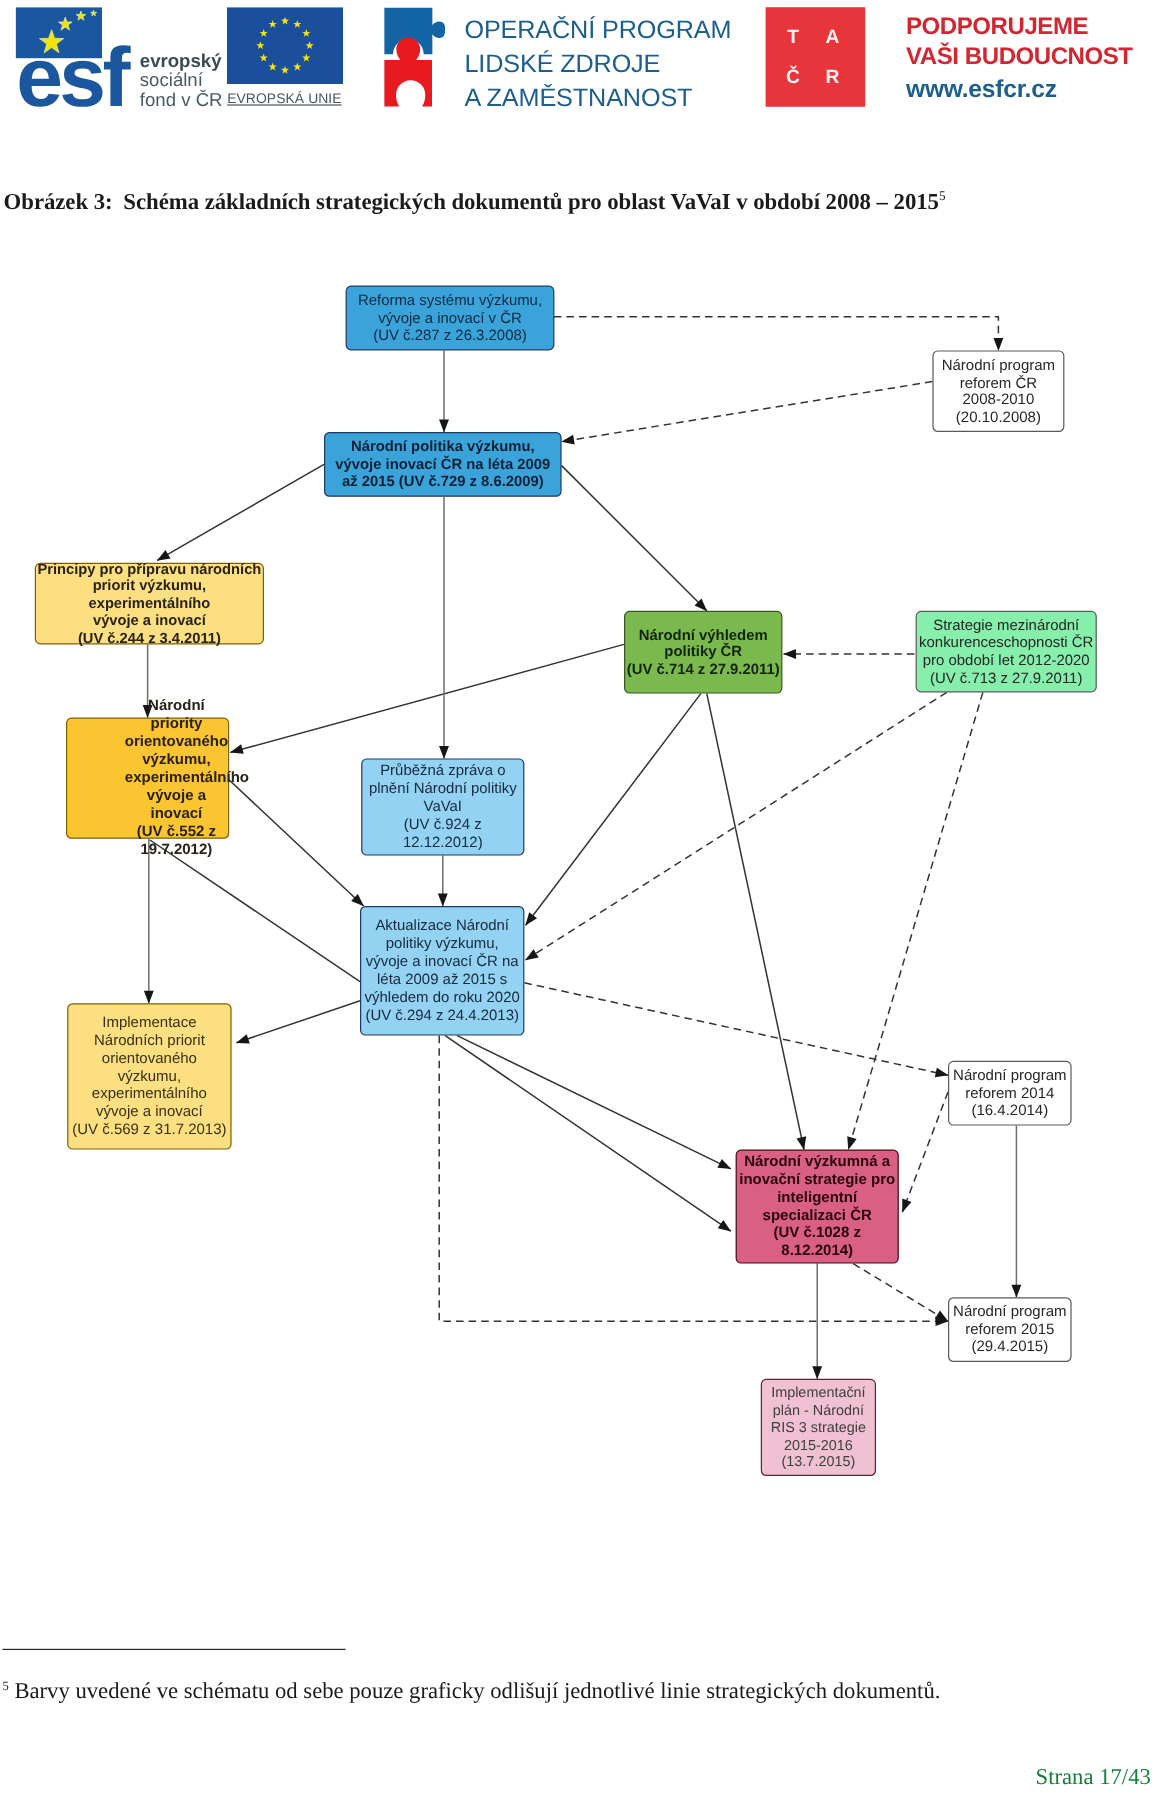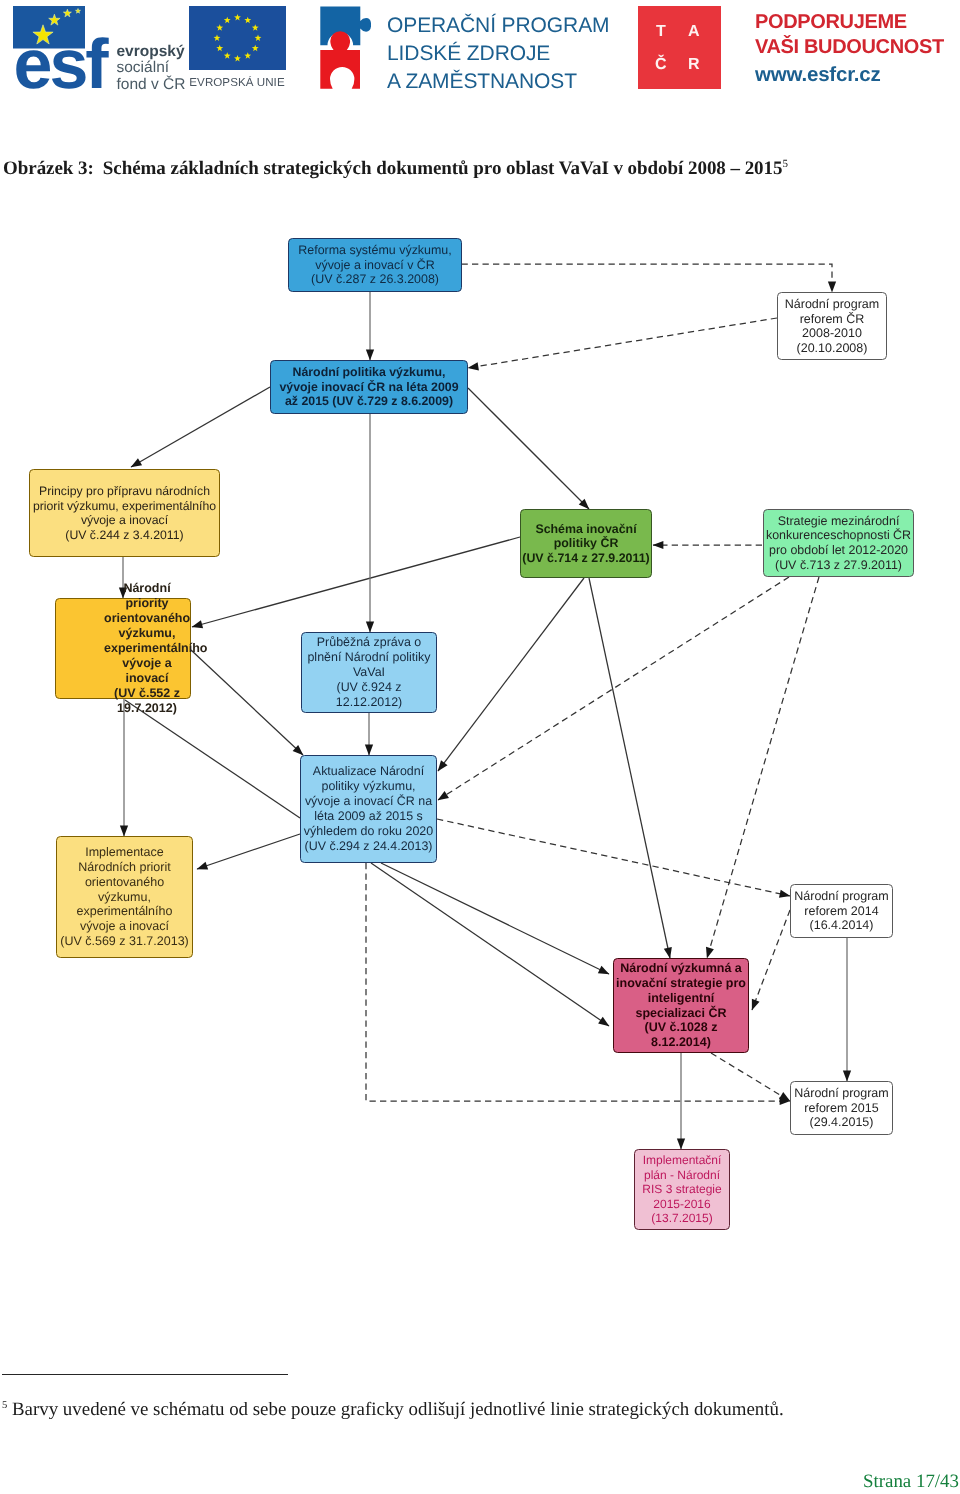--- a/index.html
+++ b/index.html
@@ -5,21 +5,21 @@
   html,body{margin:0;padding:0;}
   body{width:960px;height:1494px;background:#fff;position:relative;overflow:hidden;
        font-family:"Liberation Serif",serif;-webkit-font-smoothing:antialiased;text-rendering:geometricPrecision;}
   .page{position:absolute;left:0;top:0;width:960px;height:1494px;}
 
   
   #header{position:absolute;left:0;top:0;width:960px;height:108px;}
   #esf-logo{position:absolute;left:13px;top:6px;}
   #eu-flag{position:absolute;left:189px;top:6px;}
   #eu-label{position:absolute;left:188px;top:76px;width:98px;text-align:center;
-            font-family:"Liberation Sans",sans-serif;font-size:11.6px;color:#4a5560;letter-spacing:0.05px;}
+            font-family:"Liberation Sans",sans-serif;font-size:11.6px;color:#4a5560;letter-spacing:0.05px;text-decoration:underline;}
   #op-logo{position:absolute;left:319.5px;top:4.5px;}
   #op-text{position:absolute;left:387px;top:12px;font-family:"Liberation Sans",sans-serif;
            font-size:21px;line-height:28px;color:#1c5f8f;letter-spacing:-0.1px;}
   #tacr-box{position:absolute;left:638px;top:6px;width:83px;height:83px;background:#e8353c;}
   #tacr-box span{position:absolute;font-family:"Liberation Sans",sans-serif;font-size:16px;
                  font-weight:bold;color:#fdf2f0;line-height:16px;}
   #pod-text{position:absolute;left:755px;top:10px;font-family:"Liberation Sans",sans-serif;
             font-size:20px;line-height:25.2px;font-weight:bold;color:#d22630;letter-spacing:-0.35px;}
   #pod-url{position:absolute;left:755px;top:64px;font-family:"Liberation Sans",sans-serif;
            font-size:20.5px;line-height:21px;font-weight:bold;color:#1c5f8f;letter-spacing:-0.2px;}
@@ -164,31 +164,31 @@
             <div>(20.10.2008)</div>
           </span>
         </div>
         <div class="node" style="left: 270px; top: 150px; width: 198px; height: 54px; background: rgb(58, 163, 218); border: 1.3px solid rgb(31, 56, 100); border-radius: 4.5px; color: rgb(13, 33, 55); font-size: 12.35px; line-height: 14.4px; font-weight: bold;">
           <span>
             <div>Národní politika výzkumu,</div>
             <div>vývoje inovací ČR na léta 2009</div>
             <div>až 2015 (UV č.729 z 8.6.2009)</div>
           </span>
         </div>
-        <div class="node" style="left: 29px; top: 259px; width: 191px; height: 88px; background: rgb(251, 223, 128); border: 1.3px solid rgb(127, 96, 0); border-radius: 4.5px; color: rgb(41, 34, 24); font-size: 12.25px; line-height: 14.5px;">
+        <div class="node" style="left: 29px; top: 259px; width: 191px; height: 68px; background: rgb(251, 223, 128); border: 1.3px solid rgb(127, 96, 0); border-radius: 4.5px; color: rgb(41, 34, 24); font-size: 12.25px; line-height: 14.5px; font-weight: bold;">
           <span>
             <div>Principy pro přípravu národních</div>
             <div>priorit výzkumu, experimentálního</div>
             <div>vývoje a inovací</div>
             <div>(UV č.244 z 3.4.2011)</div>
           </span>
         </div>
         <div class="node" style="left: 520px; top: 299px; width: 132px; height: 69px; background: rgb(121, 185, 77); border: 1.3px solid rgb(55, 86, 35); border-radius: 4.5px; color: rgb(20, 36, 10); font-size: 12.4px; line-height: 14.6px; font-weight: bold;">
           <span>
-            <div>Schéma inovační</div>
+            <div>Národní výhledem</div>
             <div>politiky ČR</div>
             <div>(UV č.714 z 27.9.2011)</div>
           </span>
         </div>
         <div class="node" style="left: 763px; top: 299px; width: 151px; height: 68px; background: #86efac; border: 1.3px solid rgb(89, 89, 89); border-radius: 4.5px; color: rgb(38, 38, 38); font-size: 12.45px; line-height: 14.6px; justify-content: center;">
           <span>
             <div>Strategie mezinárodní</div>
             <div>konkurenceschopnosti ČR</div>
             <div>pro období let 2012-2020</div>
             <div>(UV č.713 z 27.9.2011)</div>
@@ -251,21 +251,21 @@
             <div>8.12.2014)</div>
           </span>
         </div>
         <div class="node" style="left: 790px; top: 871px; width: 103px; height: 54px; background: rgb(255, 255, 255); border: 1.3px solid rgb(89, 89, 89); border-radius: 4.5px; color: rgb(38, 38, 38); font-size: 12.5px; line-height: 14.7px;">
           <span>
             <div>Národní program</div>
             <div>reforem 2015</div>
             <div>(29.4.2015)</div>
           </span>
         </div>
-        <div class="node" style="left: 634px; top: 939px; width: 96px; height: 81px; background: rgb(240, 192, 211); border: 1.3px solid rgb(94, 34, 51); border-radius: 4.5px; color: #be185d; font-size: 12px; line-height: 14.6px;">
+        <div class="node" style="left: 634px; top: 939px; width: 96px; height: 81px; background: rgb(240, 192, 211); border: 1.3px solid rgb(94, 34, 51); border-radius: 4.5px; color: #404040; font-size: 12px; line-height: 14.6px;">
           <span>
             <div>Implementační</div>
             <div>plán - Národní</div>
             <div>RIS 3 strategie</div>
             <div>2015-2016</div>
             <div>(13.7.2015)</div>
           </span>
         </div>
       </div>
 </div>

